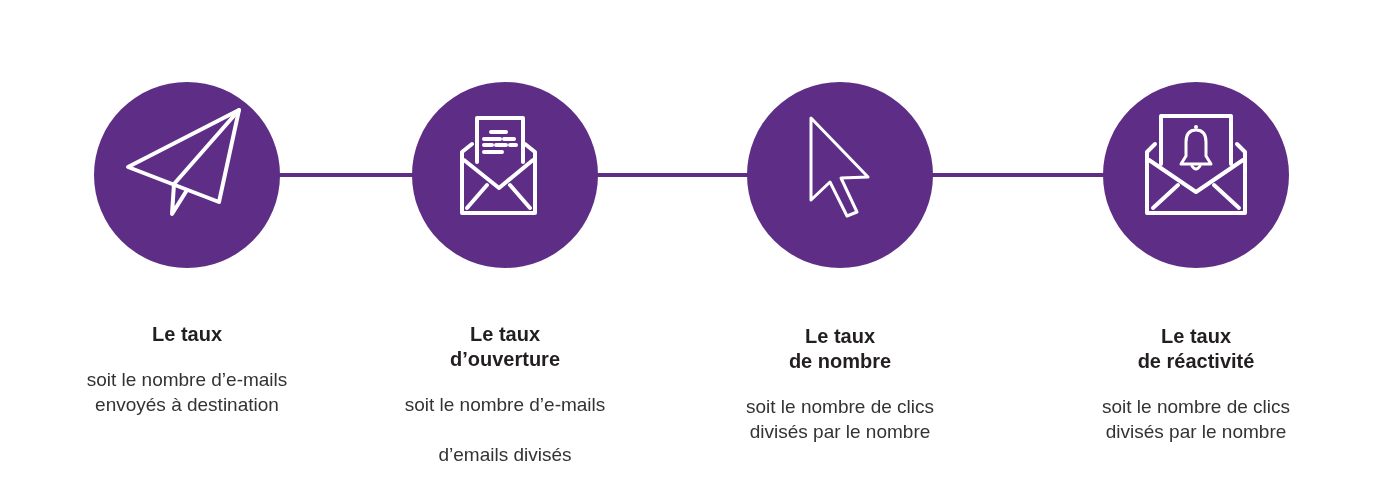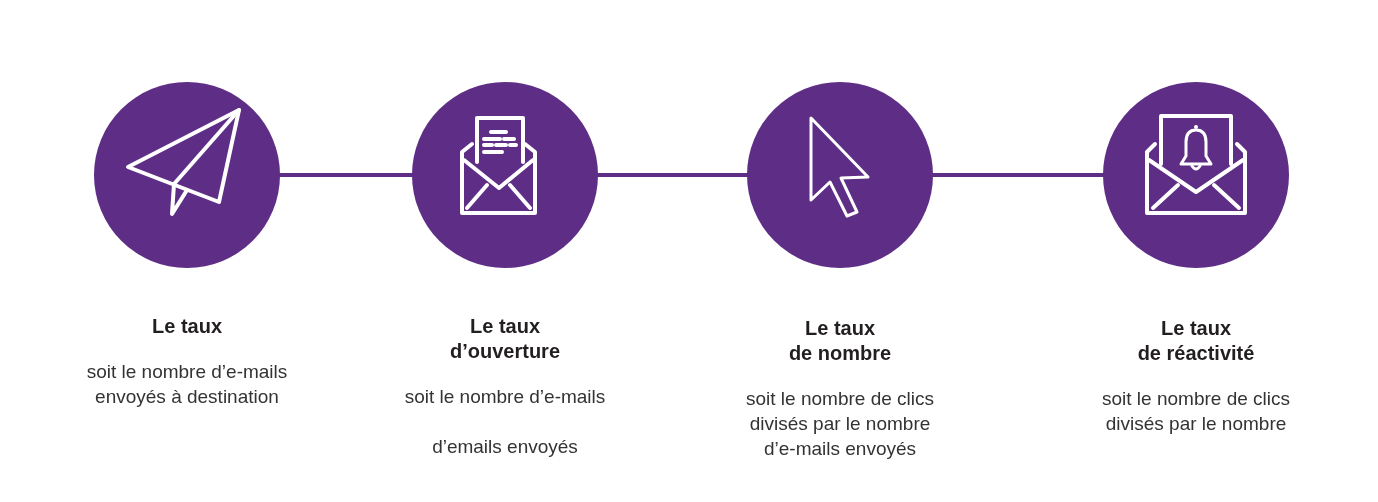--- a/index.html
+++ b/index.html
@@ -2,21 +2,21 @@
 <html><head>
 <meta charset="utf-8">
 <style>
   html, body { margin:0; padding:0; background:#ffffff; }
   body { width:1378px; height:502px; position:relative; overflow:hidden; font-family:"Liberation Sans", sans-serif; }
   .line { position:absolute; left:187px; top:173px; width:1009px; height:4px; background:#5e2d86; }
   .step { position:absolute; top:0; width:320px; margin-left:-160px; }
   .circle { position:absolute; left:67px; top:82px; width:186px; height:186px; border-radius:50%; background:#5e2d86; }
   .circle svg { position:absolute; left:0; top:0; width:186px; height:186px; }
   .text { position:absolute; left:0; width:320px; text-align:center; color:#231f20; }
-  .title { font-weight:bold; font-size:20px; line-height:25px; margin:8px; }
+  .title { font-weight:bold; font-size:20px; line-height:25px; margin:16px; }
   .desc { font-size:19px; line-height:25px; color:#333333; margin:20px 0 0 0; }
 </style>
 </head>
 <body>
 
 <div class="line"></div>
 
 <div class="step" style="left:187px;">
   <div class="circle">
     <svg viewBox="0 0 186 186" fill="none" stroke="#fff" stroke-width="4" stroke-linejoin="round" stroke-linecap="round">
@@ -42,33 +42,33 @@
       <line x1="72" y1="57" x2="88" y2="57"></line>
       <line x1="92" y1="57" x2="102" y2="57"></line>
       <line x1="72" y1="63" x2="80" y2="63"></line>
       <line x1="84" y1="63" x2="94" y2="63"></line>
       <line x1="98" y1="63" x2="104" y2="63"></line>
       <line x1="72" y1="70" x2="90" y2="70"></line>
     </svg>
   </div>
   <div class="text" style="top:306px;">
     <p class="title"><span>Le taux</span><br><span>d’ouverture</span></p>
-    <p class="desc"><span>soit le nombre d’e-mails</span><br><br><span>d’emails envoyés</span></p>
+    <p class="desc"><span>soit le nombre d’e-mails</span><br><br><span>d’emails divisés</span></p>
   </div>
 </div>
 
 <div class="step" style="left:840px;">
   <div class="circle">
     <svg viewBox="0 0 186 186" fill="none" stroke="#fff" stroke-width="3" stroke-linejoin="round" stroke-linecap="round">
       <path d="M64 36 L64 118 L83 100 L100 134 L110 130 L94 96 L121 95 Z"></path>
     </svg>
   </div>
   <div class="text" style="top:308px;">
     <p class="title"><span>Le taux</span><br><span>de nombre</span></p>
-    <p class="desc"><span>soit le nombre de clics</span><br><span>divisés par le nombre</span><br><span>d’e-mails envoyés</span></p>
+    <p class="desc"><span>soit le nombre de clics</span><br><span>divisés par le nombre</span><br></p>
   </div>
 </div>
 
 <div class="step" style="left:1196px;">
   <div class="circle">
     <svg viewBox="0 0 186 186" fill="none" stroke="#fff" stroke-width="4" stroke-linejoin="round" stroke-linecap="round">
       <path d="M52 62 L44 70 L44 131 L142 131 L142 70 L134 62"></path>
       <path d="M58 82 L58 34 L128 34 L128 82"></path>
       <path d="M46 78 L93 110 L140 78"></path>
       <path d="M50 126 L75 103"></path>

